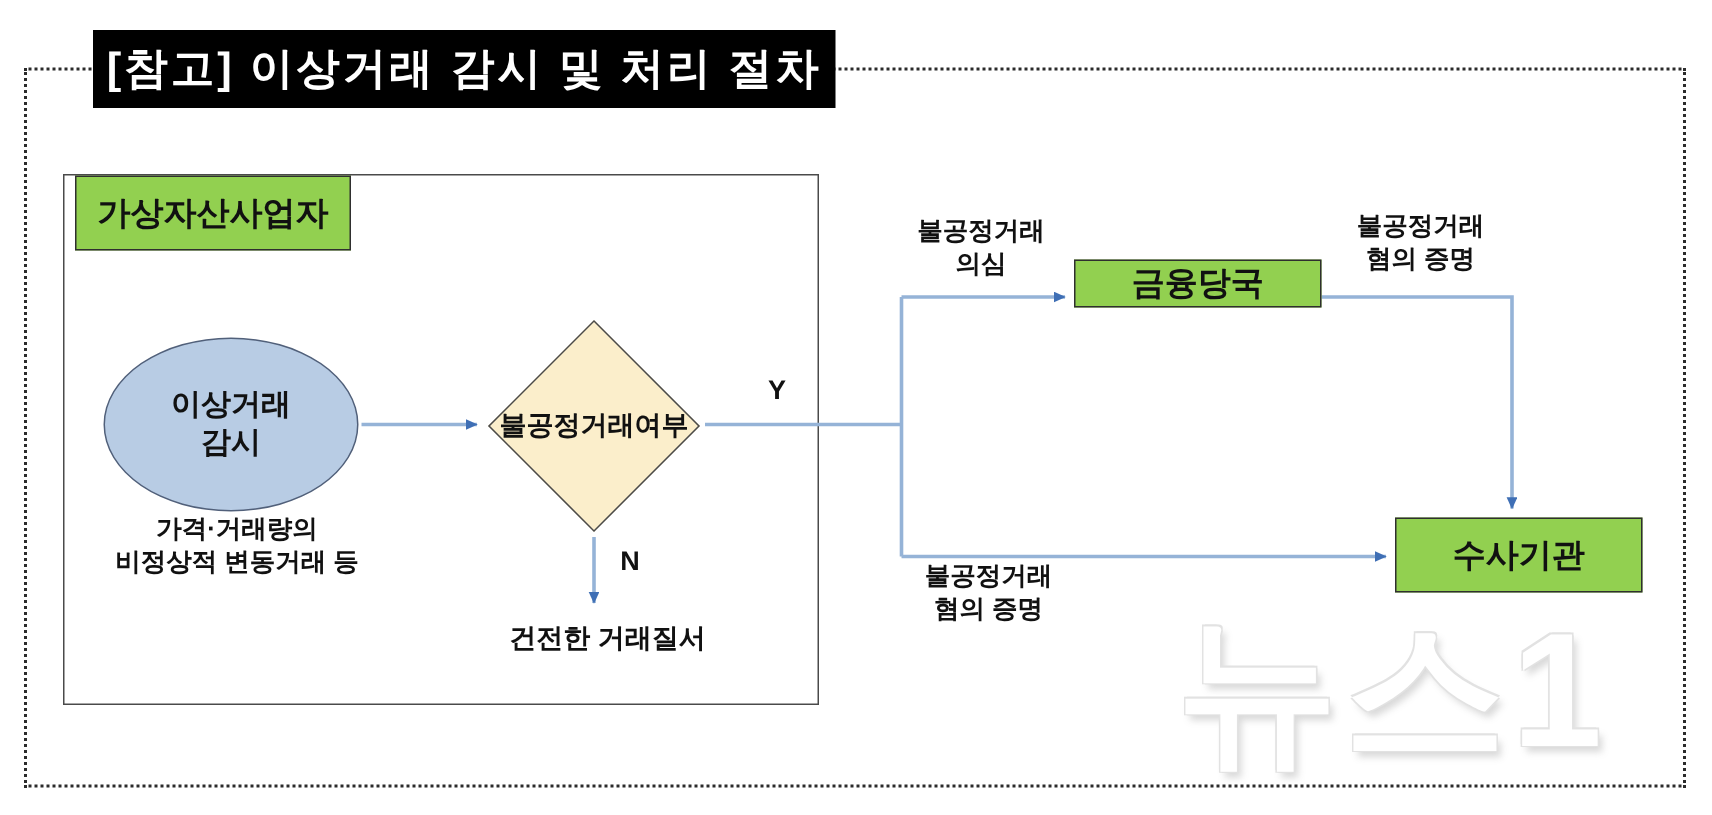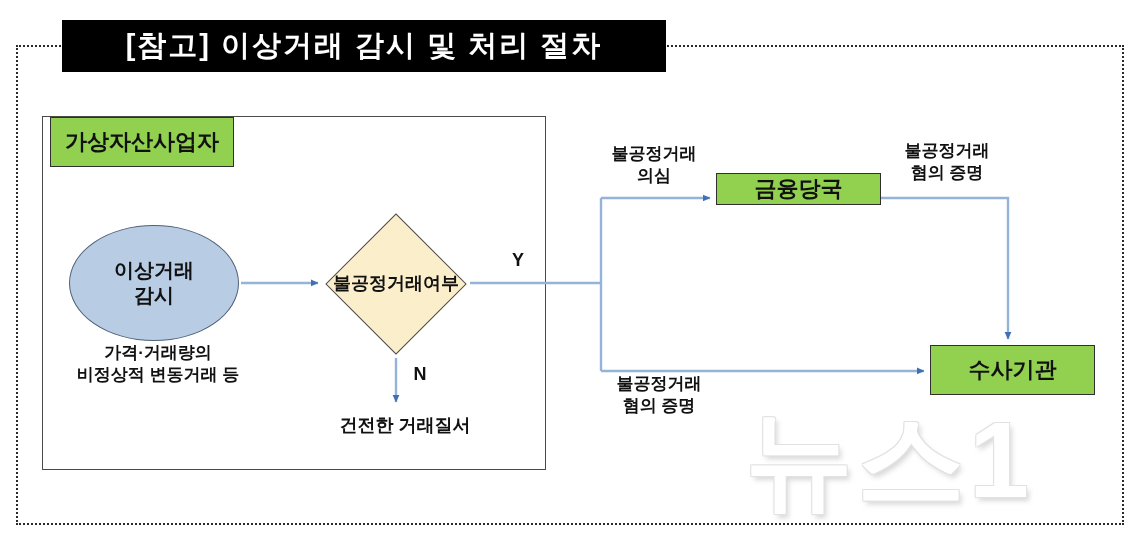--- a/index.html
+++ b/index.html
@@ -25,21 +25,21 @@
     width: 1108px;
     height: 480px;
     border: 2px dotted #2b2b2b;
     box-sizing: border-box;
   }
   
   .title-banner {
     position: absolute;
     left: 62px;
     top: 20px;
-    width: 604px;
+    width: 495px;
     height: 52px;
     background: #000000;
     color: #ffffff;
     display: flex;
     align-items: center;
     justify-content: center;
     font-size: 29px;
     font-weight: bold;
     letter-spacing: 2px;
     white-space: nowrap;
@@ -204,21 +204,21 @@
     position: absolute;
     left: 0;
     top: 0;
     width: 1141px;
     height: 543px;
     z-index: 3;
   }
   
   .watermark {
     position: absolute;
-    left: 745px;
+    left: 784px;
     top: 388px;
     font-size: 108px;
     font-weight: bold;
     color: #ffffff;
     letter-spacing: 4px;
     text-shadow:
       1px 1px 0 #e2e2e2, -1px 1px 0 #e2e2e2,
       1px -1px 0 #e2e2e2, -1px -1px 0 #e2e2e2,
       3px 4px 5px rgba(120,120,120,0.28);
     z-index: 2;

